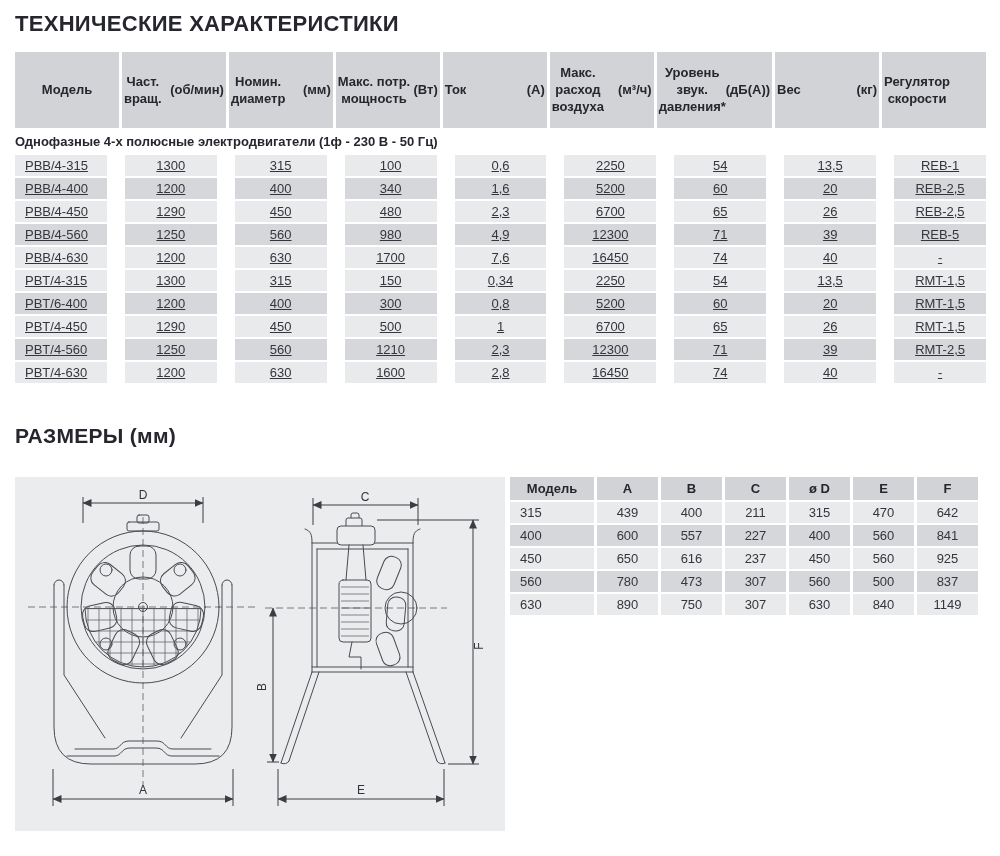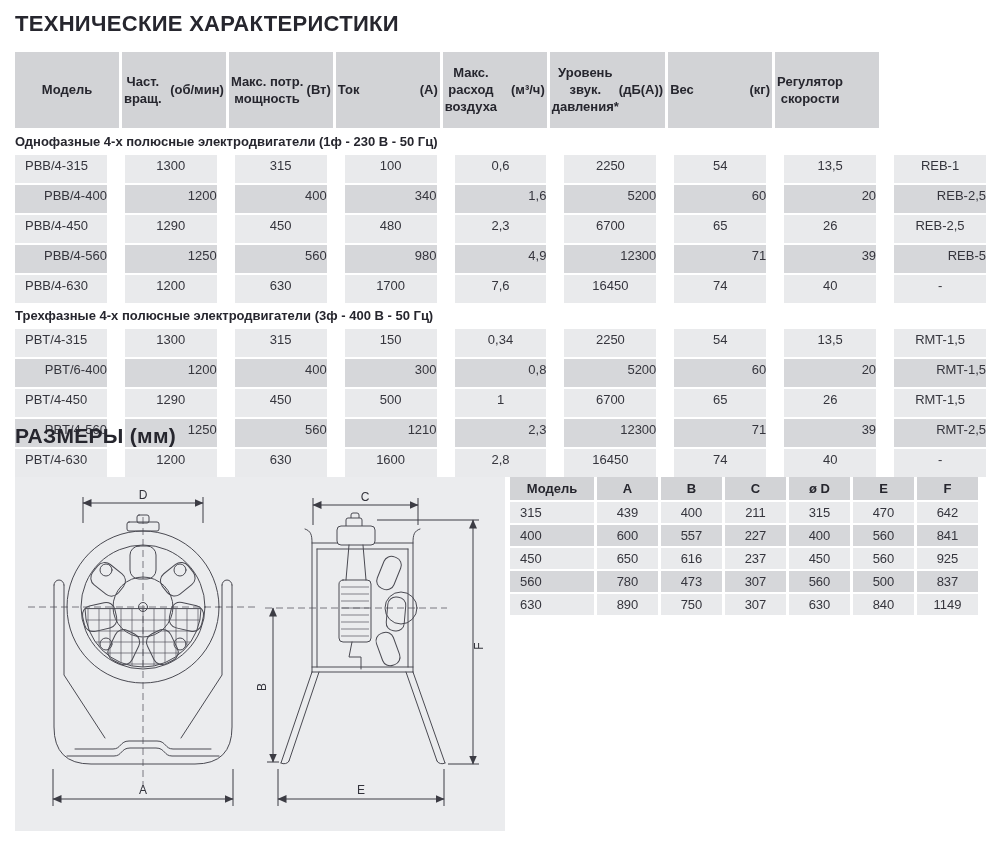--- a/index.html
+++ b/index.html
@@ -25,26 +25,26 @@
     display:flex; align-items:center; justify-content:space-between;
     padding:8px 2px 9px; font-weight:bold; font-size:13px; line-height:17px;
     text-align:center; color:var(--title-text, #2a2a32);
   }
   .hcell:first-child { justify-content:center; }
   .htitle, .hunit { white-space:pre-line; }
   .section-row {
     height:22px; line-height:22px; font-weight:bold;
     font-size:13px; margin:1px 0 2px; background:#fff; color:var(--title-text, #26262e);
   }
-  .trow { display:grid; grid-template-columns:repeat(9,1fr); column-gap:18px; height:28px; margin-bottom:2px; }
+  .trow { display:grid; grid-template-columns:repeat(9,1fr); column-gap:18px; height:21px; margin-bottom:2px;text-decoration:underline; }
   .tcell {
     background:var(--row-light, #e9eaec);
     font-size:13px; line-height:21px; text-align:center; color:var(--text, #35353d);
   }
-  .trow.alt .tcell { background:var(--row-dark, #d6d7da);text-align:right; }
+  .trow.alt .tcell { background:var(--row-dark, #d6d7da); }
   .tcell.model { text-align:left; padding-left:10px; }
   
   .dims-title {
     position:absolute; left:15px; top:424px;
     font-size:21px; font-weight:bold; letter-spacing:.3px; color:var(--title-text, #232329);
   }
   .drawing-box {
     position:absolute; left:15px; top:477px; width:490px; height:354px;
     background:var(--drawing-bg, #ebecee);
   }
@@ -72,20 +72,25 @@
   <div class="spec-header">
       <div class="hcell">
         <div class="htitle">Модель</div>
       </div>
       <div class="hcell">
         <div class="htitle">Част.
 вращ.</div>
         <div class="hunit">(об/мин)</div>
       </div>
       <div class="hcell">
+        <div class="htitle">Номин.
+диаметр</div>
+        <div class="hunit">(мм)</div>
+      </div>
+      <div class="hcell">
         <div class="htitle">Макс. потр.
 мощность</div>
         <div class="hunit">(Вт)</div>
       </div>
       <div class="hcell">
         <div class="htitle">Ток</div>
         <div class="hunit">(А)</div>
       </div>
       <div class="hcell">
         <div class="htitle">Макс.
@@ -157,21 +162,20 @@
         <div class="tcell model">PBB/4-630</div>
         <div class="tcell">1200</div>
         <div class="tcell">630</div>
         <div class="tcell">1700</div>
         <div class="tcell">7,6</div>
         <div class="tcell">16450</div>
         <div class="tcell">74</div>
         <div class="tcell">40</div>
         <div class="tcell">-</div>
       </div>
-      <div class="section-row">Трехфазные 4-х полюсные электродвигатели (3ф - 400 В - 50 Гц)</div>
       <div class="trow">
         <div class="tcell model">PBT/4-315</div>
         <div class="tcell">1300</div>
         <div class="tcell">315</div>
         <div class="tcell">150</div>
         <div class="tcell">0,34</div>
         <div class="tcell">2250</div>
         <div class="tcell">54</div>
         <div class="tcell">13,5</div>
         <div class="tcell">RMT-1,5</div>

